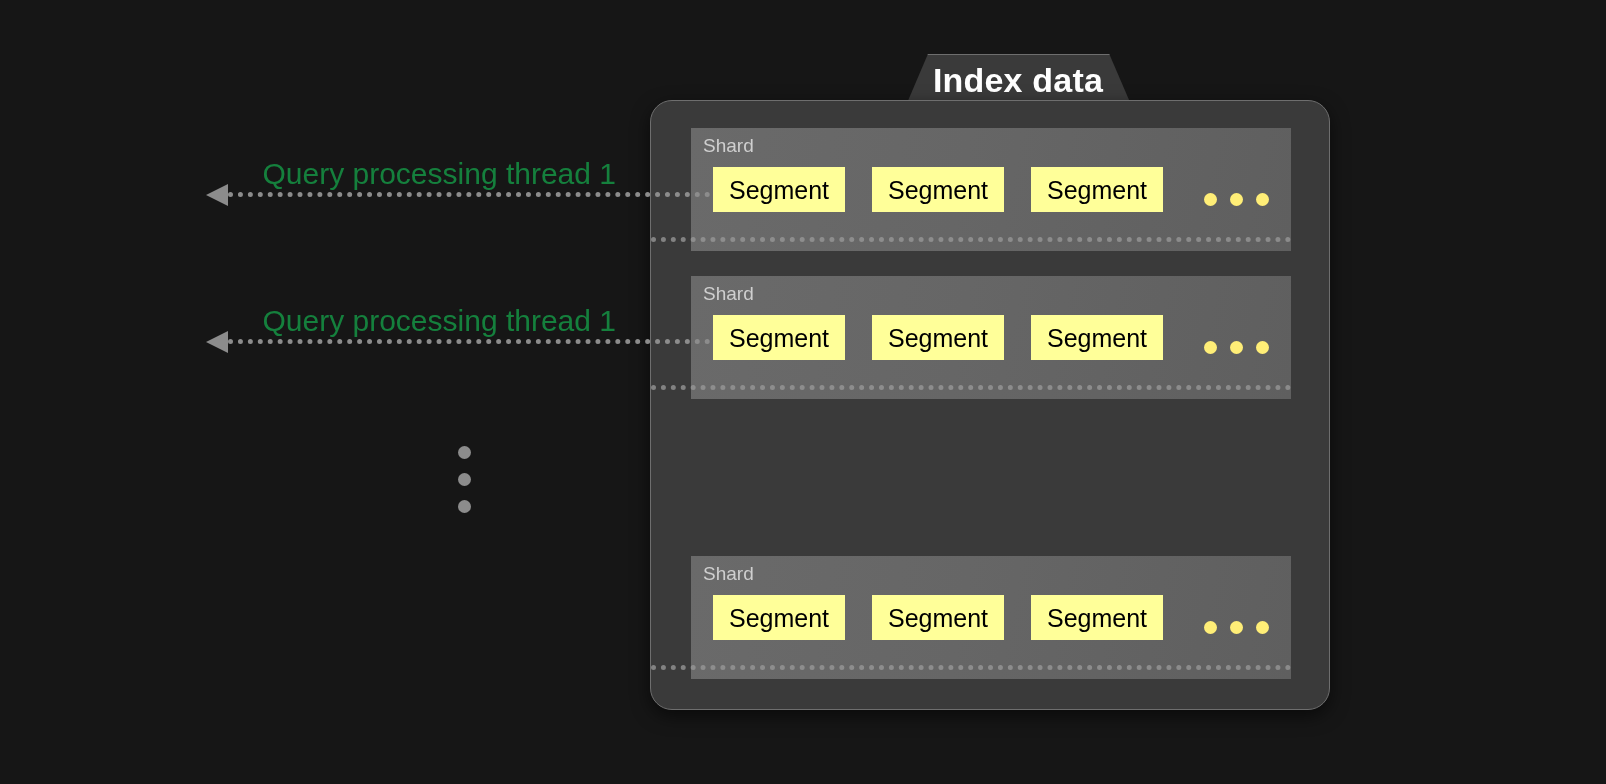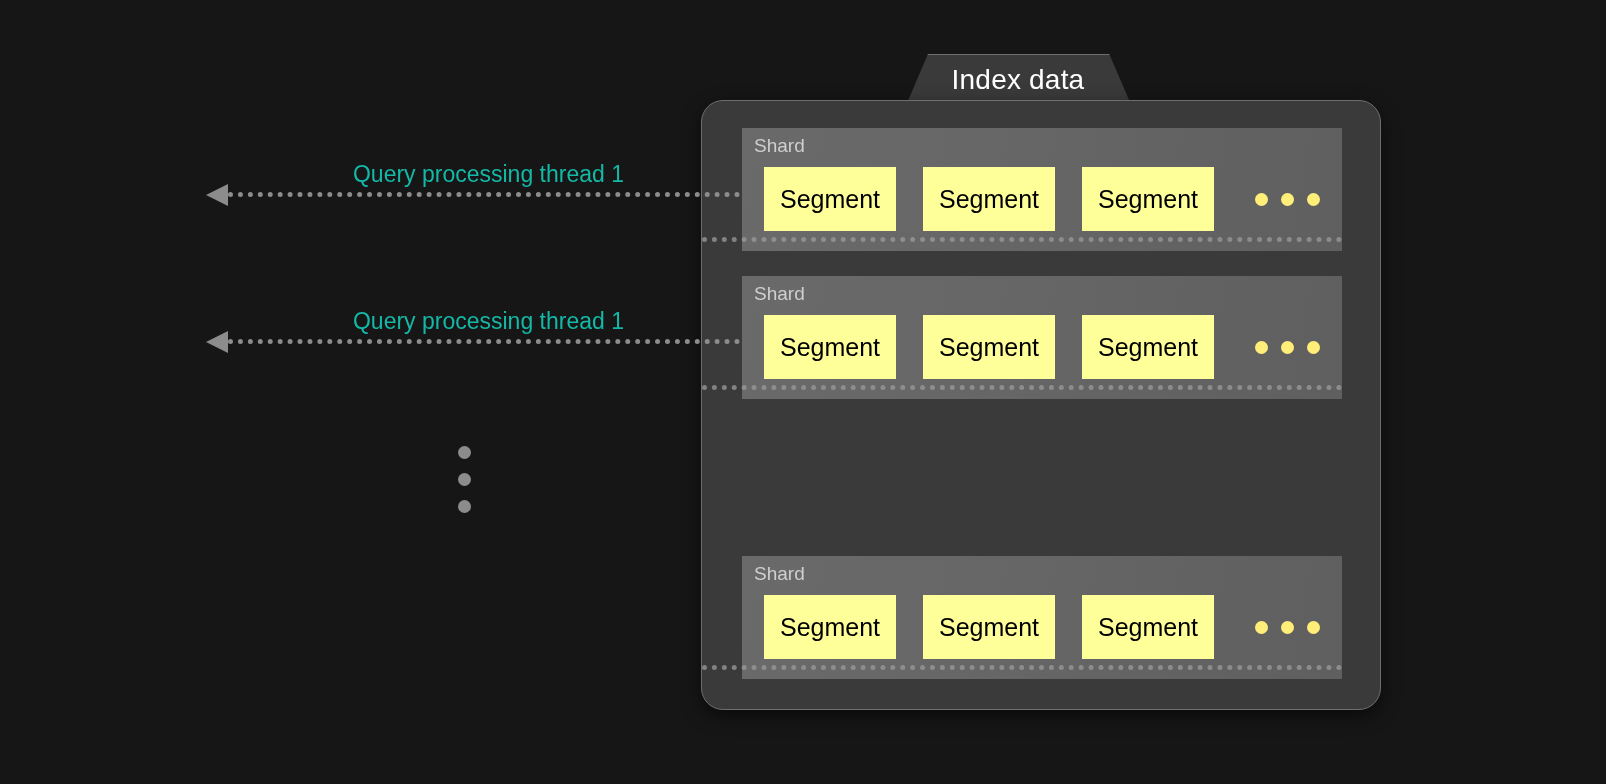--- a/index.html
+++ b/index.html
@@ -15,21 +15,21 @@
   #stage {
     position: relative;
     width: 1606px;
     height: 784px;
     background: #161616;
   }
 
   
   #index-container {
     position: absolute;
-    left: 701px;
+    left: 650px;
     top: 100px;
     width: 680px;
     height: 610px;
     background: #3a3a3a;
     border: 1px solid #6e6e6e;
     border-radius: 22px;
     box-shadow: 0 6px 18px rgba(0,0,0,0.55);
   }
 
   
@@ -44,24 +44,25 @@
     border-left: 1px solid #6e6e6e;
     border-right: 1px solid #6e6e6e;
     clip-path: polygon(2.4% 100%, 11.5% 0%, 89.0% 0%, 98.2% 100%);
     -webkit-clip-path: polygon(2.4% 100%, 11.5% 0%, 89.0% 0%, 98.2% 100%);
     display: flex;
     align-items: center;
     justify-content: center;
   }
   .tab-label {
     color: #ffffff;
-    font-size: 28px;
+    font-size: 34px;
     line-height: 50px;
     letter-spacing: 0.2px;
     white-space: nowrap;
+    font-weight: bold;
   }
 
   
   .shard {
     position: absolute;
     left: 40px;
     width: 600px;
     height: 123px;
     background: linear-gradient(100deg, #6a6a6a 0%, #666666 45%, #5f5f5f 100%);
   }
@@ -85,21 +86,21 @@
     left: 0;
     top: 39px;
     width: 600px;
     height: 64px;
   }
 
   .segment {
     position: absolute;
     top: 0;
     width: 132px;
-    height: 64px;
+    height: 45px;
     background: #ffff99;
     display: flex;
     align-items: center;
     justify-content: center;
     z-index: 3;
   }
   .segment .seg-text {
     color: #000000;
     font-size: 25px;
     line-height: 28px;
@@ -151,24 +152,24 @@
   }
   #vdots-left   { left: 458px;  top: 446px; }
 
   
   .thread {
     position: absolute;
     height: 60px;
   }
   .thread .thread-label {
     position: absolute;
-    right: 0;
+    right: 8px;
     bottom: 26px;
-    color: #14b8a6;
-    font-size: 23px;
+    color: #15803d;
+    font-size: 30px;
     line-height: 30px;
     white-space: nowrap;
   }
   .thread .arrow-line {
     position: absolute;
     left: 22px;
     bottom: 18px;
     height: 0;
     border-top: 5px dotted #8c8c8c;
   }

